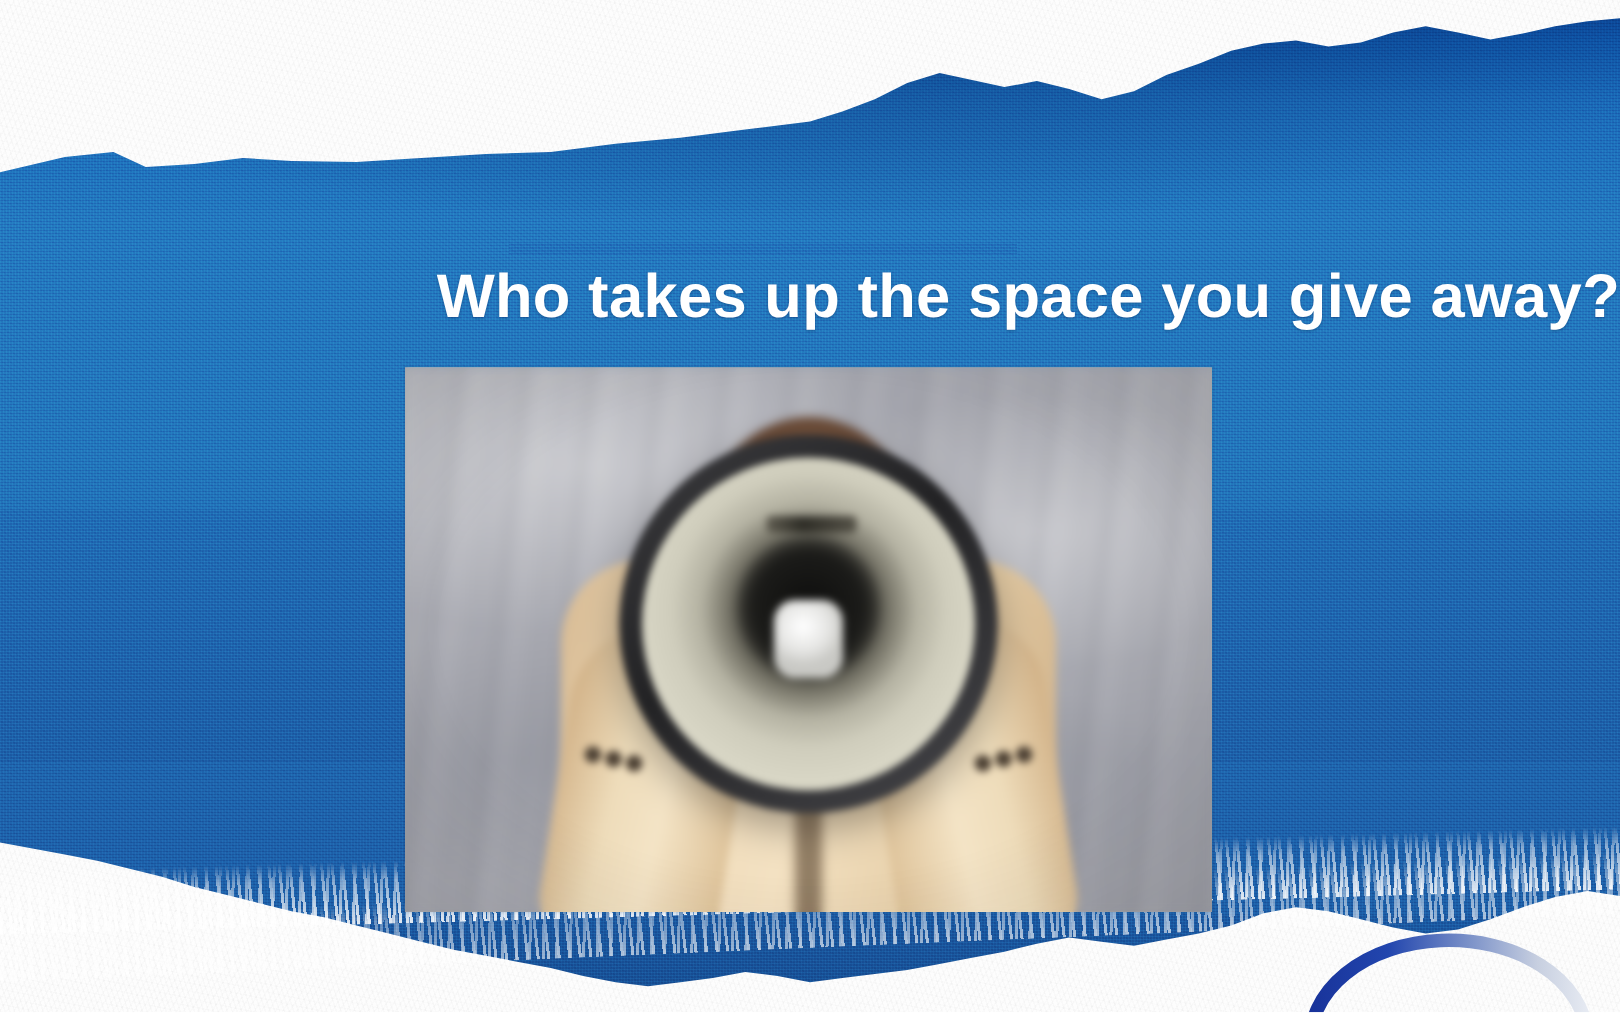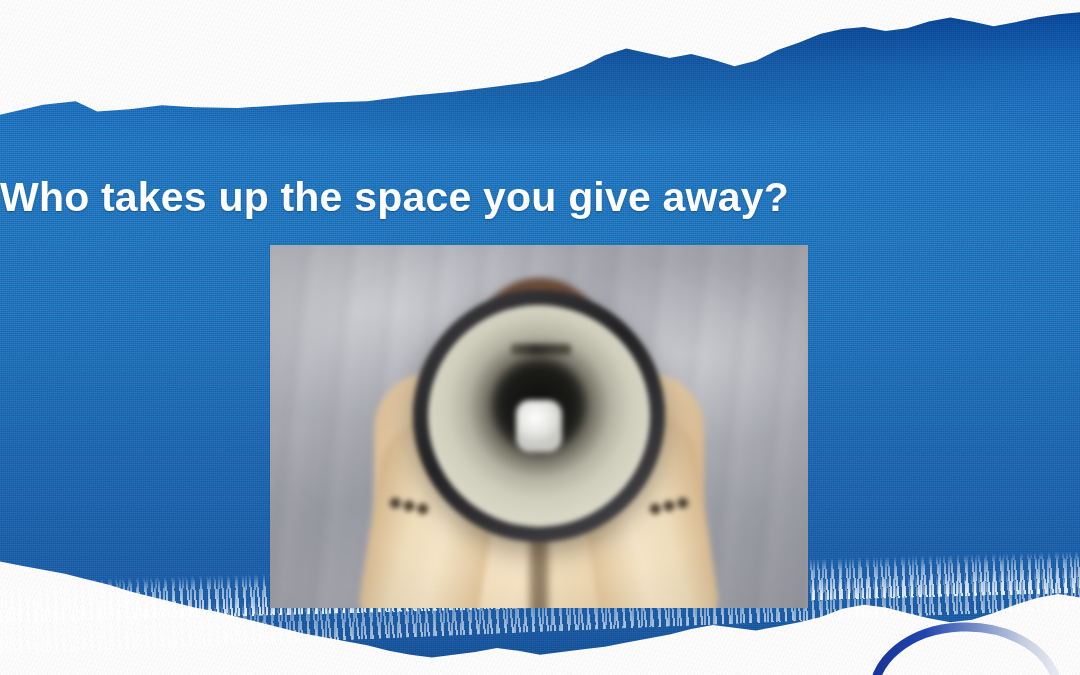--- a/index.html
+++ b/index.html
@@ -125,21 +125,21 @@
     -webkit-mask-image: linear-gradient(180deg, rgba(0,0,0,0) 0%, rgba(0,0,0,.55) 30%, rgba(0,0,0,1) 100%);
     mask-image: linear-gradient(180deg, rgba(0,0,0,0) 0%, rgba(0,0,0,.55) 30%, rgba(0,0,0,1) 100%);
   }
 
   
   .headline {
     position: absolute;
     left: 0;
     top: 148px;
     width: 1080px;
-    text-align: left;
+    text-align: right;
     color: #ffffff;
     font-family: "Liberation Sans", sans-serif;
     font-weight: bold;
     font-size: 41px;
     letter-spacing: .2px;
     line-height: 1.12;
     white-space: nowrap;
     text-shadow: 0 1px 2px rgba(3,30,70,.35);
   }
 

